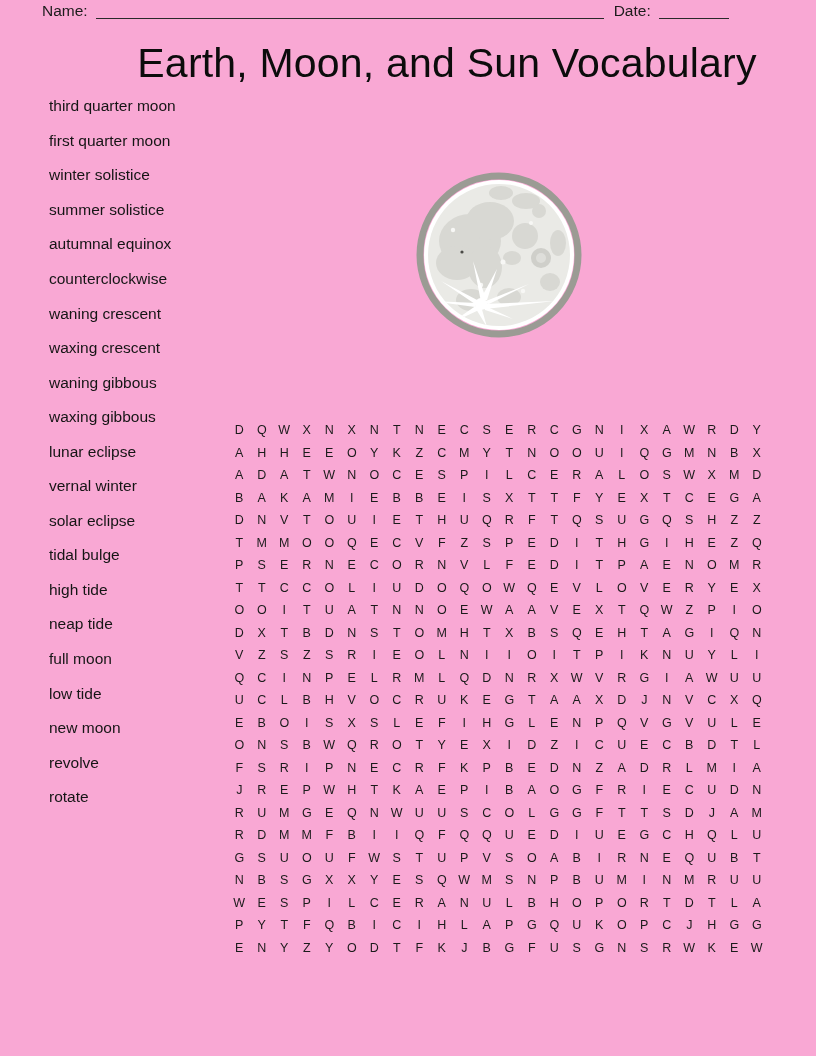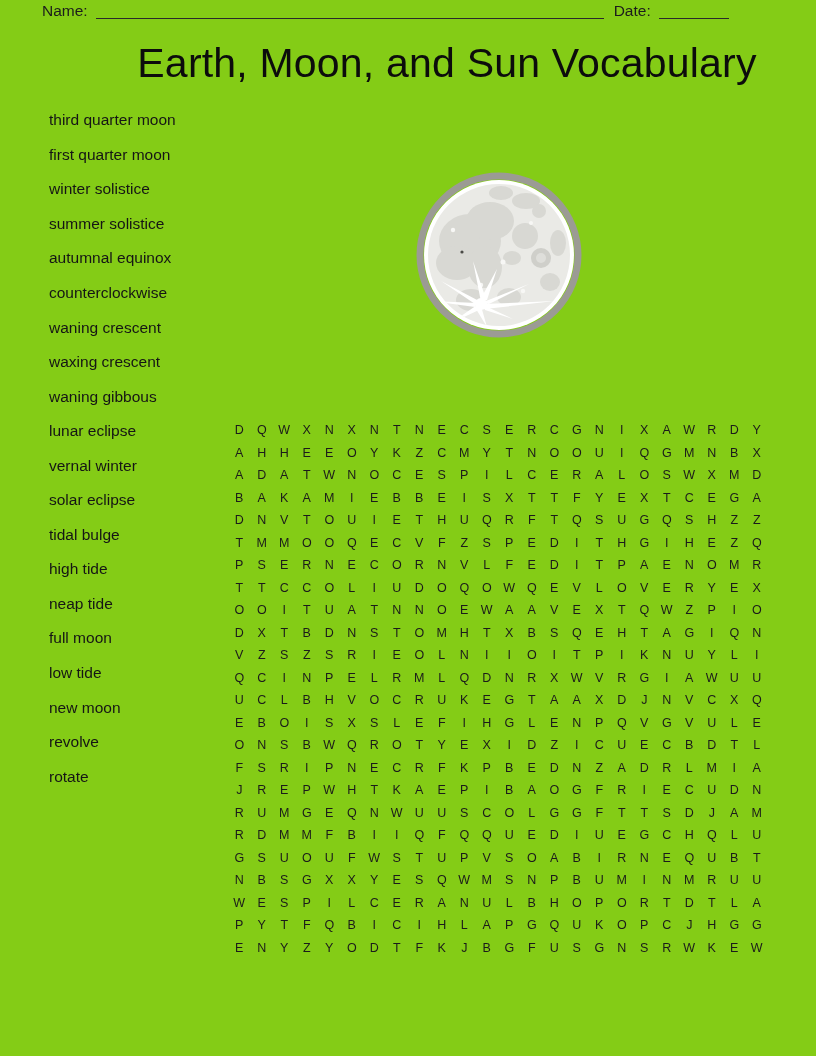--- a/index.html
+++ b/index.html
@@ -1,20 +1,20 @@
 <!DOCTYPE html>
 <html><head>
 <meta charset="utf-8">
 <style>
   * { margin:0; padding:0; box-sizing:border-box; }
   html,body { background:#fff; }
   .page {
     position:relative;
     width:816px; height:1056px;
-    background:#84cc16;
+    background:#f9a8d4;
     font-family:"Liberation Sans", sans-serif;
     color:#1a1a1a;
     overflow:hidden;
   }
 
   
   .header-row {
     position:absolute; left:42px; top:2px; width:700px;
     display:flex; align-items:flex-end;
     font-size:15.5px; color:#1c1c1c;
@@ -29,21 +29,21 @@
     position:absolute; top:40px; left:0; width:816px;
     text-align:center;
     font-size:41px; font-weight:500;
     color:#0c0c0c;
     letter-spacing:0.2px;
     margin-left:39px;
   }
 
   
   .word-list {
-    position:absolute; left:49px; top:103px; width:190px;
+    position:absolute; left:49px; top:89px; width:190px;
   }
   .word-item {
     height:34.55px;
     display:flex; align-items:center;
     font-size:15.5px; color:#151515;
     white-space:nowrap;
   }
 
   
   .moon-wrap { position:absolute; left:413px; top:169px; width:172px; height:172px; }
@@ -79,20 +79,21 @@
   <div class="word-list">
       <div class="word-item">third quarter moon</div>
       <div class="word-item">first quarter moon</div>
       <div class="word-item">winter solistice</div>
       <div class="word-item">summer solistice</div>
       <div class="word-item">autumnal equinox</div>
       <div class="word-item">counterclockwise</div>
       <div class="word-item">waning crescent</div>
       <div class="word-item">waxing crescent</div>
       <div class="word-item">waning gibbous</div>
+      <div class="word-item">waxing gibbous</div>
       <div class="word-item">lunar eclipse</div>
       <div class="word-item">vernal winter</div>
       <div class="word-item">solar eclipse</div>
       <div class="word-item">tidal bulge</div>
       <div class="word-item">high tide</div>
       <div class="word-item">neap tide</div>
       <div class="word-item">full moon</div>
       <div class="word-item">low tide</div>
       <div class="word-item">new moon</div>
       <div class="word-item">revolve</div>

